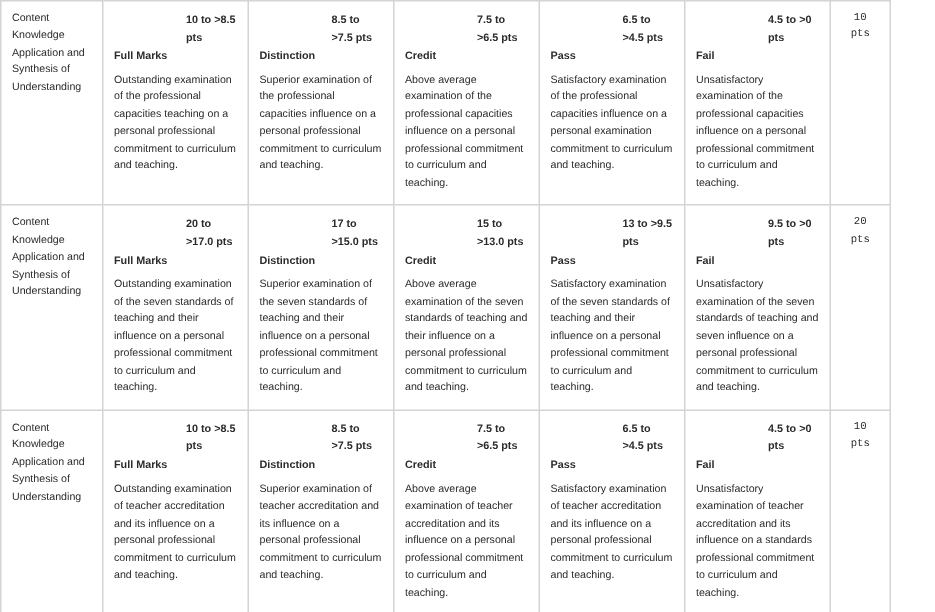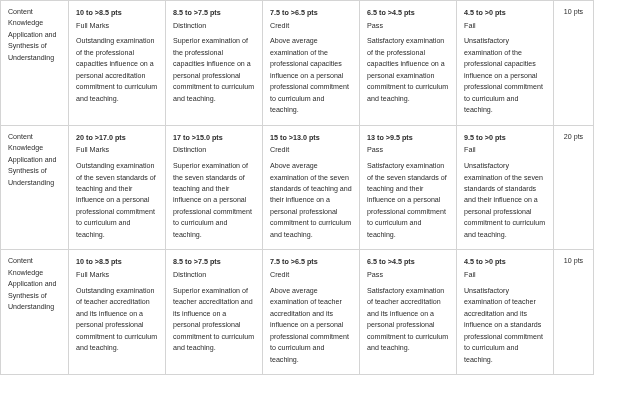--- a/index.html
+++ b/index.html
@@ -35,30 +35,32 @@
   }
   td.level {
     width: 97px;
   }
   td.points {
     width: 40px;
     text-align: center;
     vertical-align: middle;
     font-size: 7.4px;
     color: #2b2b2b;
+    font-family: Liberation Mono, monospace;
   }
   .lvl-range {
     font-weight: bold;
     color: #2b2b2b;
     display: block;
     margin-bottom: 1px;
     font-size: 7.2px;
+    margin-left: 48px;
   }
   .lvl-name {
-    font-weight: normal;
+    font-weight: bold;
     color: #2b2b2b;
     display: block;
     margin-bottom: 5px;
     font-size: 7.2px;
   }
   .lvl-desc {
     display: block;
     color: #2b2b2b;
     font-size: 7.1px;
   }
@@ -70,21 +72,21 @@
 <table id="rubric">
   <tbody>
 
     <tr>
       <td class="criterion">
         <span class="crit-line">Content Knowledge Application and Synthesis of Understanding</span>
       </td>
       <td class="level">
         <span class="lvl-range">10 to &gt;8.5 pts</span>
         <span class="lvl-name">Full Marks</span>
-        <span class="lvl-desc">Outstanding examination of the professional capacities influence on a personal accreditation commitment to curriculum and teaching.</span>
+        <span class="lvl-desc">Outstanding examination of the professional capacities teaching on a personal professional commitment to curriculum and teaching.</span>
       </td>
       <td class="level">
         <span class="lvl-range">8.5 to &gt;7.5 pts</span>
         <span class="lvl-name">Distinction</span>
         <span class="lvl-desc">Superior examination of the professional capacities influence on a personal professional commitment to curriculum and teaching.</span>
       </td>
       <td class="level">
         <span class="lvl-range">7.5 to &gt;6.5 pts</span>
         <span class="lvl-name">Credit</span>
         <span class="lvl-desc">Above average examination of the professional capacities influence on a personal professional commitment to curriculum and teaching.</span>
@@ -122,21 +124,21 @@
         <span class="lvl-desc">Above average examination of the seven standards of teaching and their influence on a personal professional commitment to curriculum and teaching.</span>
       </td>
       <td class="level">
         <span class="lvl-range">13 to &gt;9.5 pts</span>
         <span class="lvl-name">Pass</span>
         <span class="lvl-desc">Satisfactory examination of the seven standards of teaching and their influence on a personal professional commitment to curriculum and teaching.</span>
       </td>
       <td class="level">
         <span class="lvl-range">9.5 to &gt;0 pts</span>
         <span class="lvl-name">Fail</span>
-        <span class="lvl-desc">Unsatisfactory examination of the seven standards of standards and their influence on a personal professional commitment to curriculum and teaching.</span>
+        <span class="lvl-desc">Unsatisfactory examination of the seven standards of teaching and seven influence on a personal professional commitment to curriculum and teaching.</span>
       </td>
       <td class="points">20 pts</td>
     </tr>
 
     <tr>
       <td class="criterion">
         <span class="crit-line">Content Knowledge Application and Synthesis of Understanding</span>
       </td>
       <td class="level">
         <span class="lvl-range">10 to &gt;8.5 pts</span>

